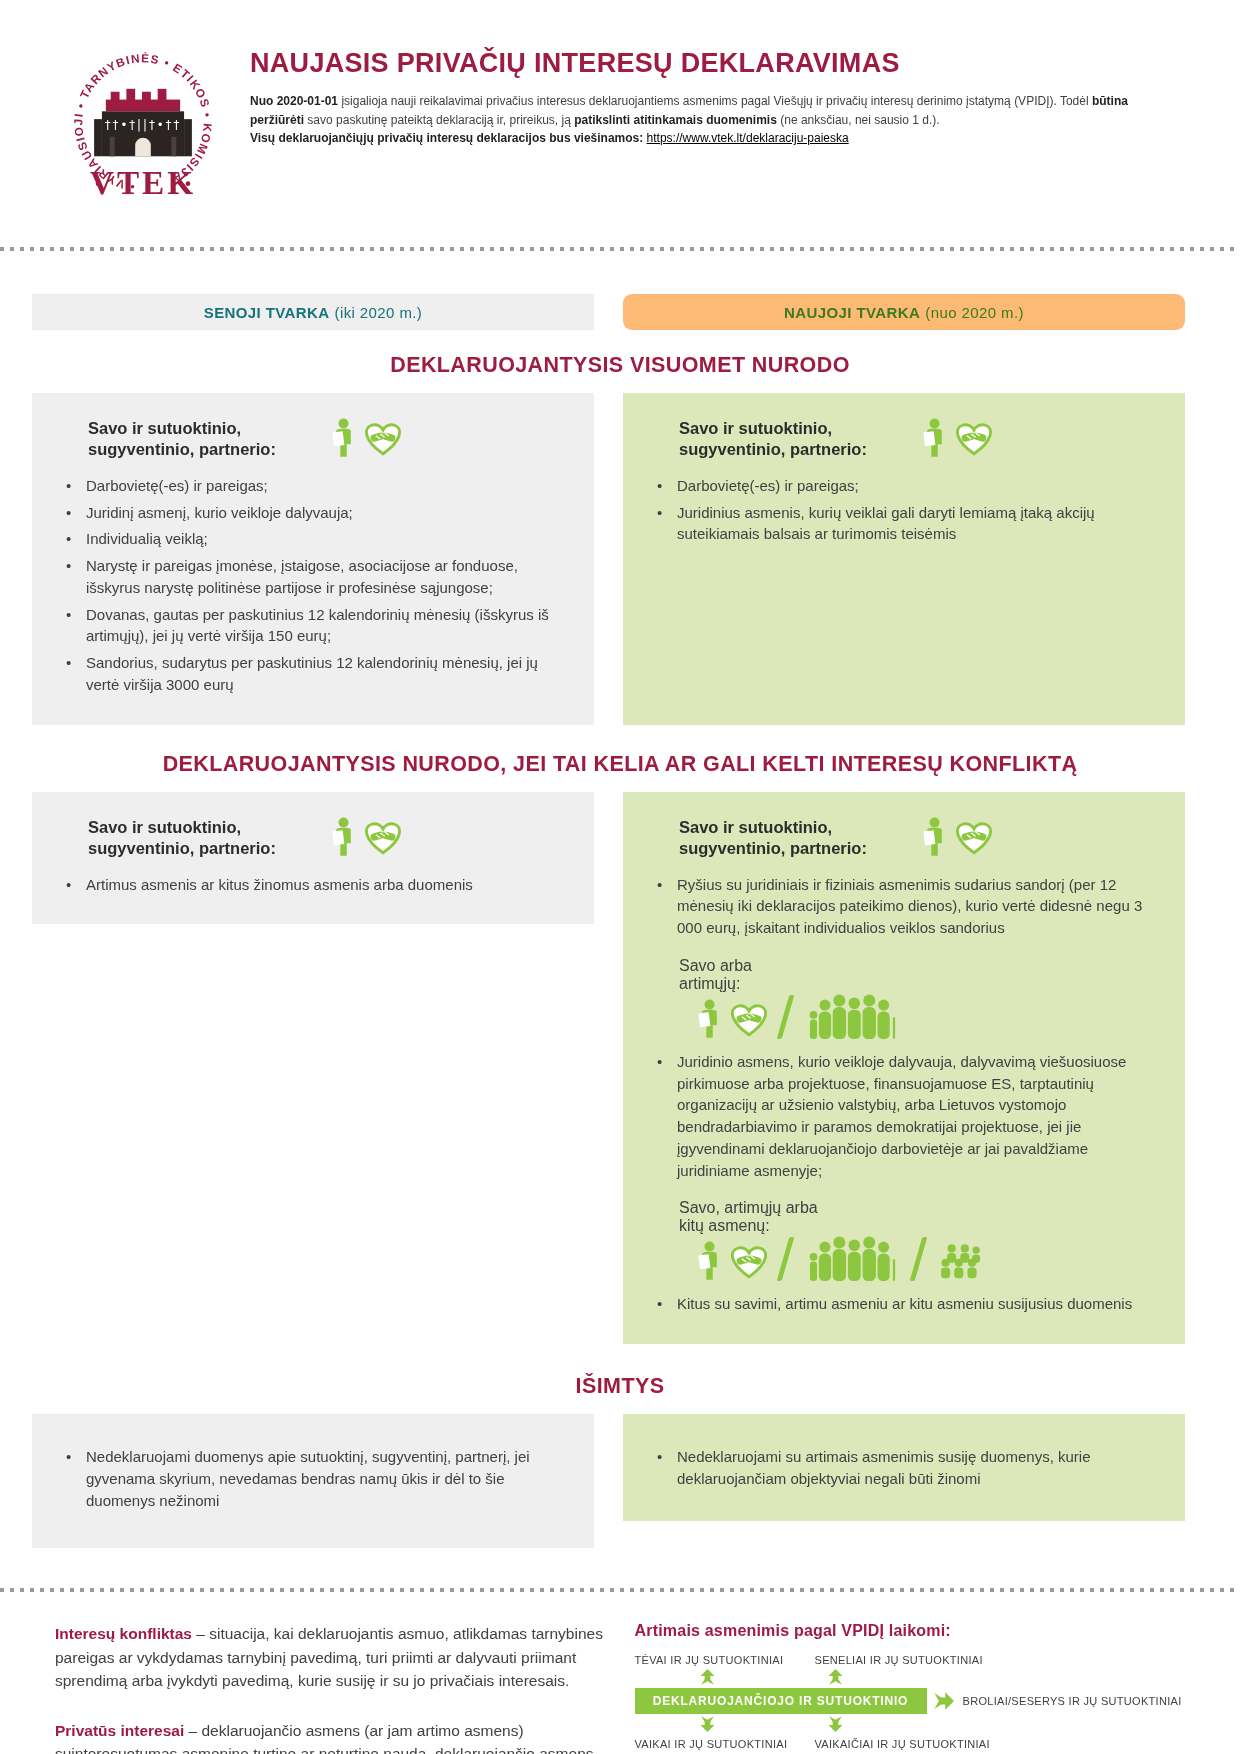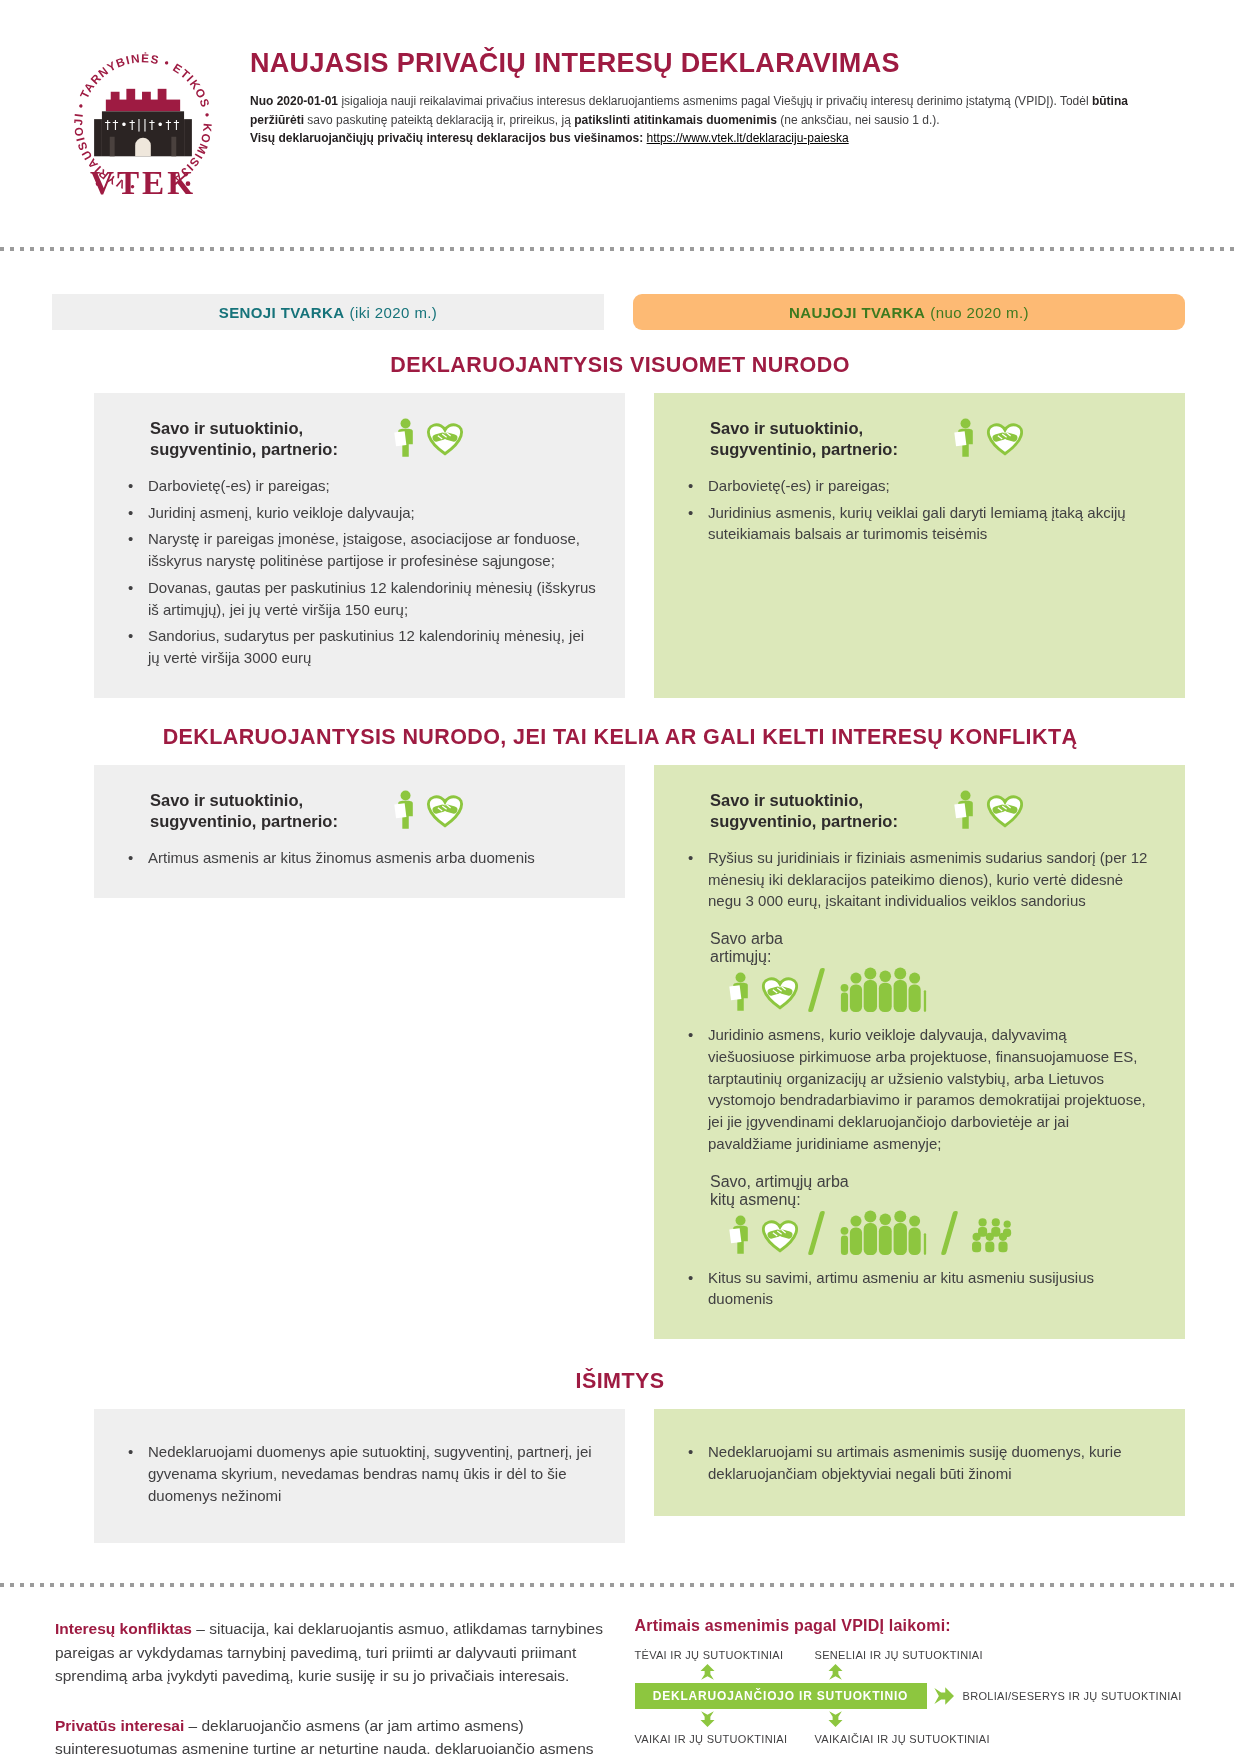--- a/index.html
+++ b/index.html
@@ -14,35 +14,35 @@
   .intro { font-size:12px; line-height:1.55; color:#414042; }
   .intro b { color:#231f20; }
   .intro a, .ftr a { color:#000000; text-decoration:underline; }
 
   
   .dotline { height:4px; width:1240px; margin-top:33px;
     background-image:repeating-linear-gradient(90deg,#9b9b9b 0 4px,transparent 4px 10px); }
   .dotline.second { margin-top:40px; }
 
   
-  .cols { display:flex; gap:29px; padding:0 55px 0 52px; }
+  .cols { display:flex; gap:29px; padding:0 55px 0 32px; }
   .col { flex:1 1 0; min-width:0; }
 
   .colbars { margin-top:43px; }
   .colbar { height:36px; display:flex; align-items:center; justify-content:center; font-size:15px; letter-spacing:.4px; }
   .colbar.old { background:#efefef; color:#16737a; }
   .colbar.new { background:#fdba74; color:#3d7a1f;border-radius:9px; }
   .colbar b { margin-right:5px; }
 
   .sec-title { text-align:center; color:#9e1b42; font-size:21.5px; font-weight:bold; letter-spacing:.4px; }
   .sec-title.t1 { margin-top:23px; }
   .sec-title.t2 { margin-top:27px; }
   .sec-title.t3 { margin-top:30px; }
 
-  .boxrow { margin-top:15px; align-items:stretch;margin-left:42px; }
+  .boxrow { margin-top:15px; align-items:stretch; }
   .boxrow.loose { align-items:flex-start; }
   .box { padding:25px 28px 24px 28px; }
   .box.grey { background:#efefef; }
   .box.green { background:#dce8ba; }
 
   .bhead { display:flex; align-items:flex-start; margin-bottom:14px; padding-left:28px; }
   .bhead .ht { font-size:16.5px; font-weight:bold; color:#2e2b2c; line-height:1.3; max-width:225px; }
   .icons { display:flex; align-items:flex-end; margin-left:16px; gap:5px; }
   .icn-person { width:27px; height:40px; }
   .icn-hand { width:44px; height:38px; margin-bottom:1px; }
@@ -188,20 +188,21 @@
               <use href="#icon-person-g"></use>
             </svg>
           <svg class="icn-hand" viewBox="0 0 40 33">
               <use href="#icon-hand-g"></use>
             </svg>
         </span>
       </div>
       <ul class="blt">
         <li>Darbovietę(-es) ir pareigas;</li>
         <li>Juridinį asmenį, kurio veikloje dalyvauja;</li>
+        <li>Individualią veiklą;</li>
         <li>Narystę ir pareigas įmonėse, įstaigose, asociacijose ar fonduose, išskyrus narystę politinėse partijose ir profesinėse sąjungose;</li>
         <li>Dovanas, gautas per paskutinius 12 kalendorinių mėnesių (išskyrus iš artimųjų), jei jų vertė viršija 150 eurų;</li>
         <li>Sandorius, sudarytus per paskutinius 12 kalendorinių mėnesių, jei jų vertė viršija 3000 eurų</li>
       </ul>
     </div>
 
     <div class="col box green">
       <div class="bhead">
         <span class="ht">Savo ir sutuoktinio, sugyventinio, partnerio:</span>
         <span class="icons">

